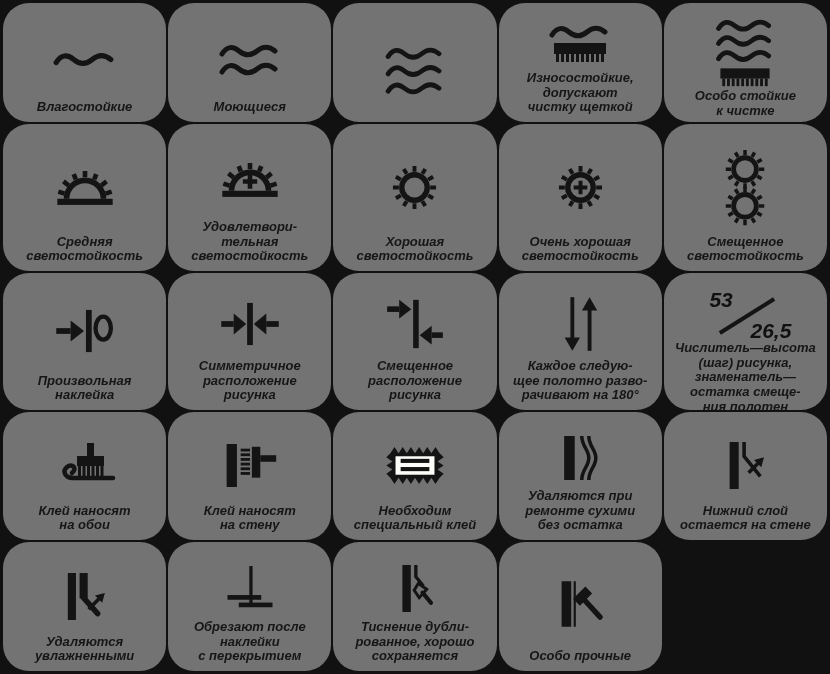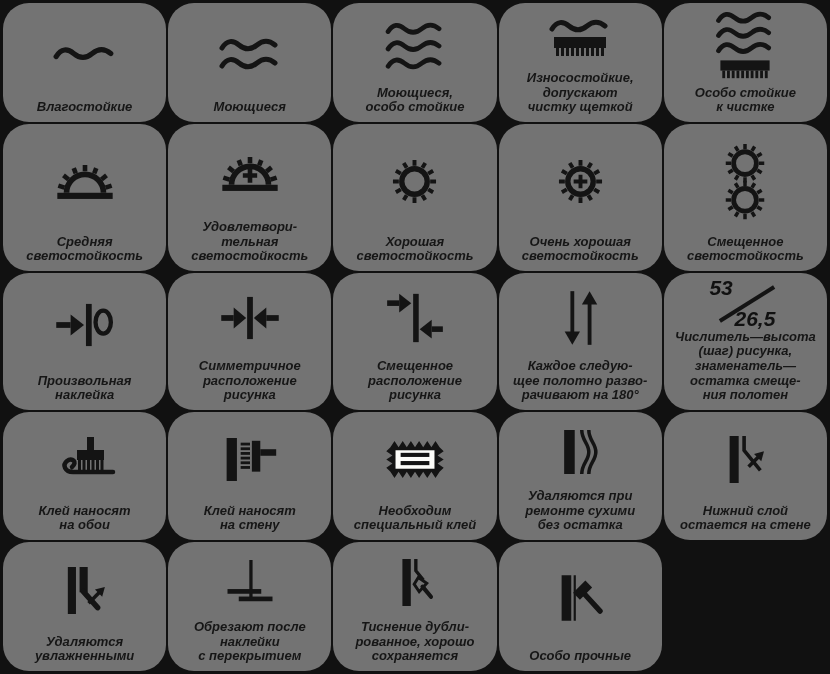--- a/index.html
+++ b/index.html
@@ -13,39 +13,39 @@
     font-family:"Liberation Sans",sans-serif;
   }
   .cell{
     background:#737373;
     display:flex;flex-direction:column;align-items:stretch;
     overflow:hidden;
     border-radius:26px;
   }
   .icon{
     flex:1;display:flex;align-items:center;justify-content:center;
-    padding-top:4px;
+    padding-top:16px;
   }
   .icon svg{display:block;}
   .label{
     text-align:center;
     font:italic 700 13px/1.13 "Liberation Sans",sans-serif;
     color:#161616;
     white-space:pre-line;
     padding:0 2px 7px 2px;
   }
   .shape{fill:#141414;}
   .stroke{fill:none;stroke:#141414;}
   
   .fraction{
     position:relative;width:100px;height:50px;margin:2px auto 0 auto;
     font:italic 800 21px "Liberation Sans",sans-serif;color:#111;
   }
   .frac-num{position:absolute;left:14px;top:-3px;}
-  .frac-den{position:absolute;right:20px;bottom:-2px;}
+  .frac-den{position:absolute;right:4px;bottom:-2px;}
   .frac-slash{
     position:absolute;left:20px;top:23px;width:64px;height:4px;
     background:#141414;transform:rotate(-32deg);
   }
 </style>
 </head>
 <body>
 
 <svg width="0" height="0" style="position:absolute">
   <defs>
@@ -120,22 +120,20 @@
     <div class="label">Моющиеся</div>
   </div>
   <div class="cell">
     <div class="icon">
       <svg width="62" height="48" viewBox="0 0 64 50">
         <use href="#sym-wave" width="64" height="14" y="0"></use>
         <use href="#sym-wave" width="64" height="14" y="18"></use>
         <use href="#sym-wave" width="64" height="14" y="36"></use>
       </svg>
     </div>
-    <div class="label">Моющиеся,
-особо стойкие</div>
   </div>
   <div class="cell">
     <div class="icon">
       <svg width="64" height="40" viewBox="0 0 64 40">
         <use href="#sym-wave" width="64" height="14" y="0"></use>
         <use href="#sym-brush" width="64" height="20" y="18"></use>
       </svg>
     </div>
     <div class="label">Износостойкие,
 допускают

